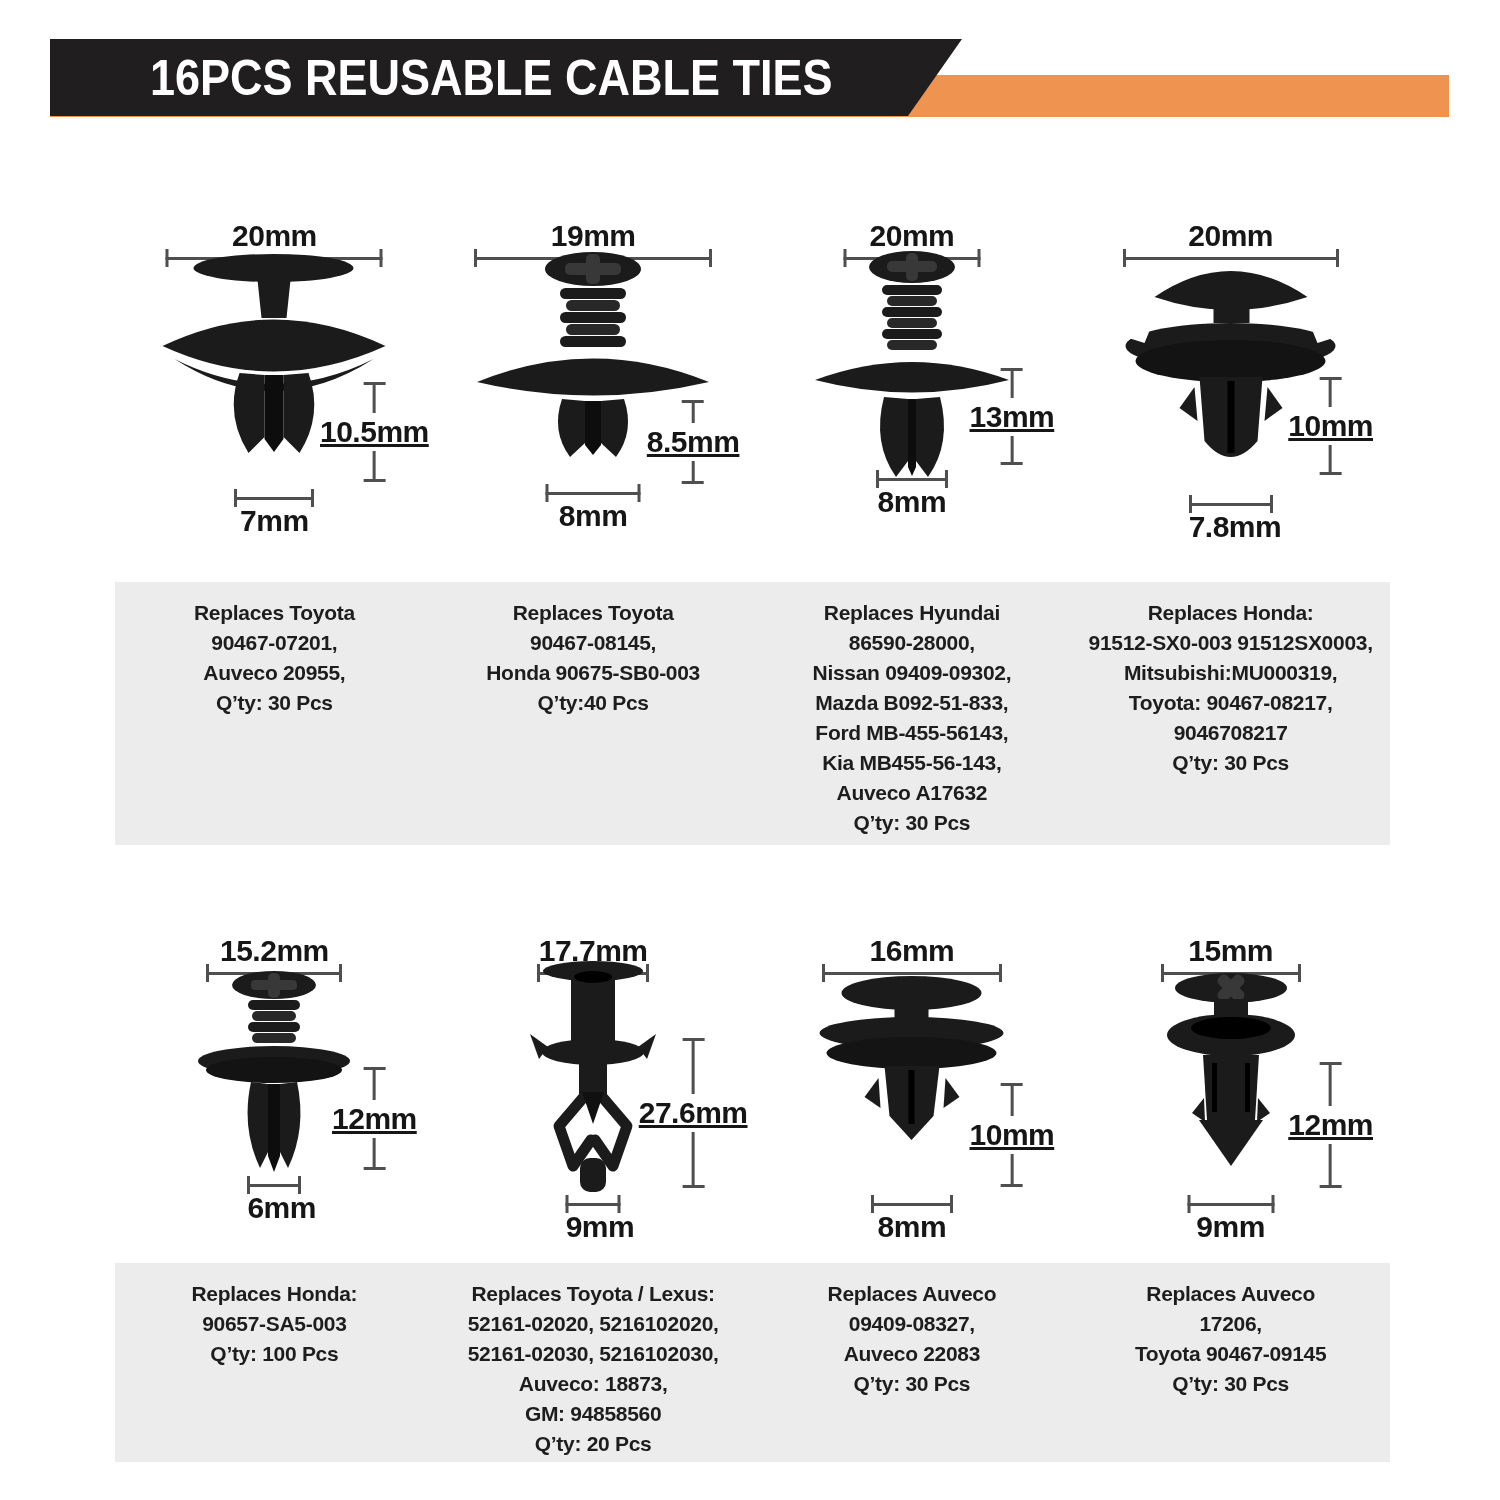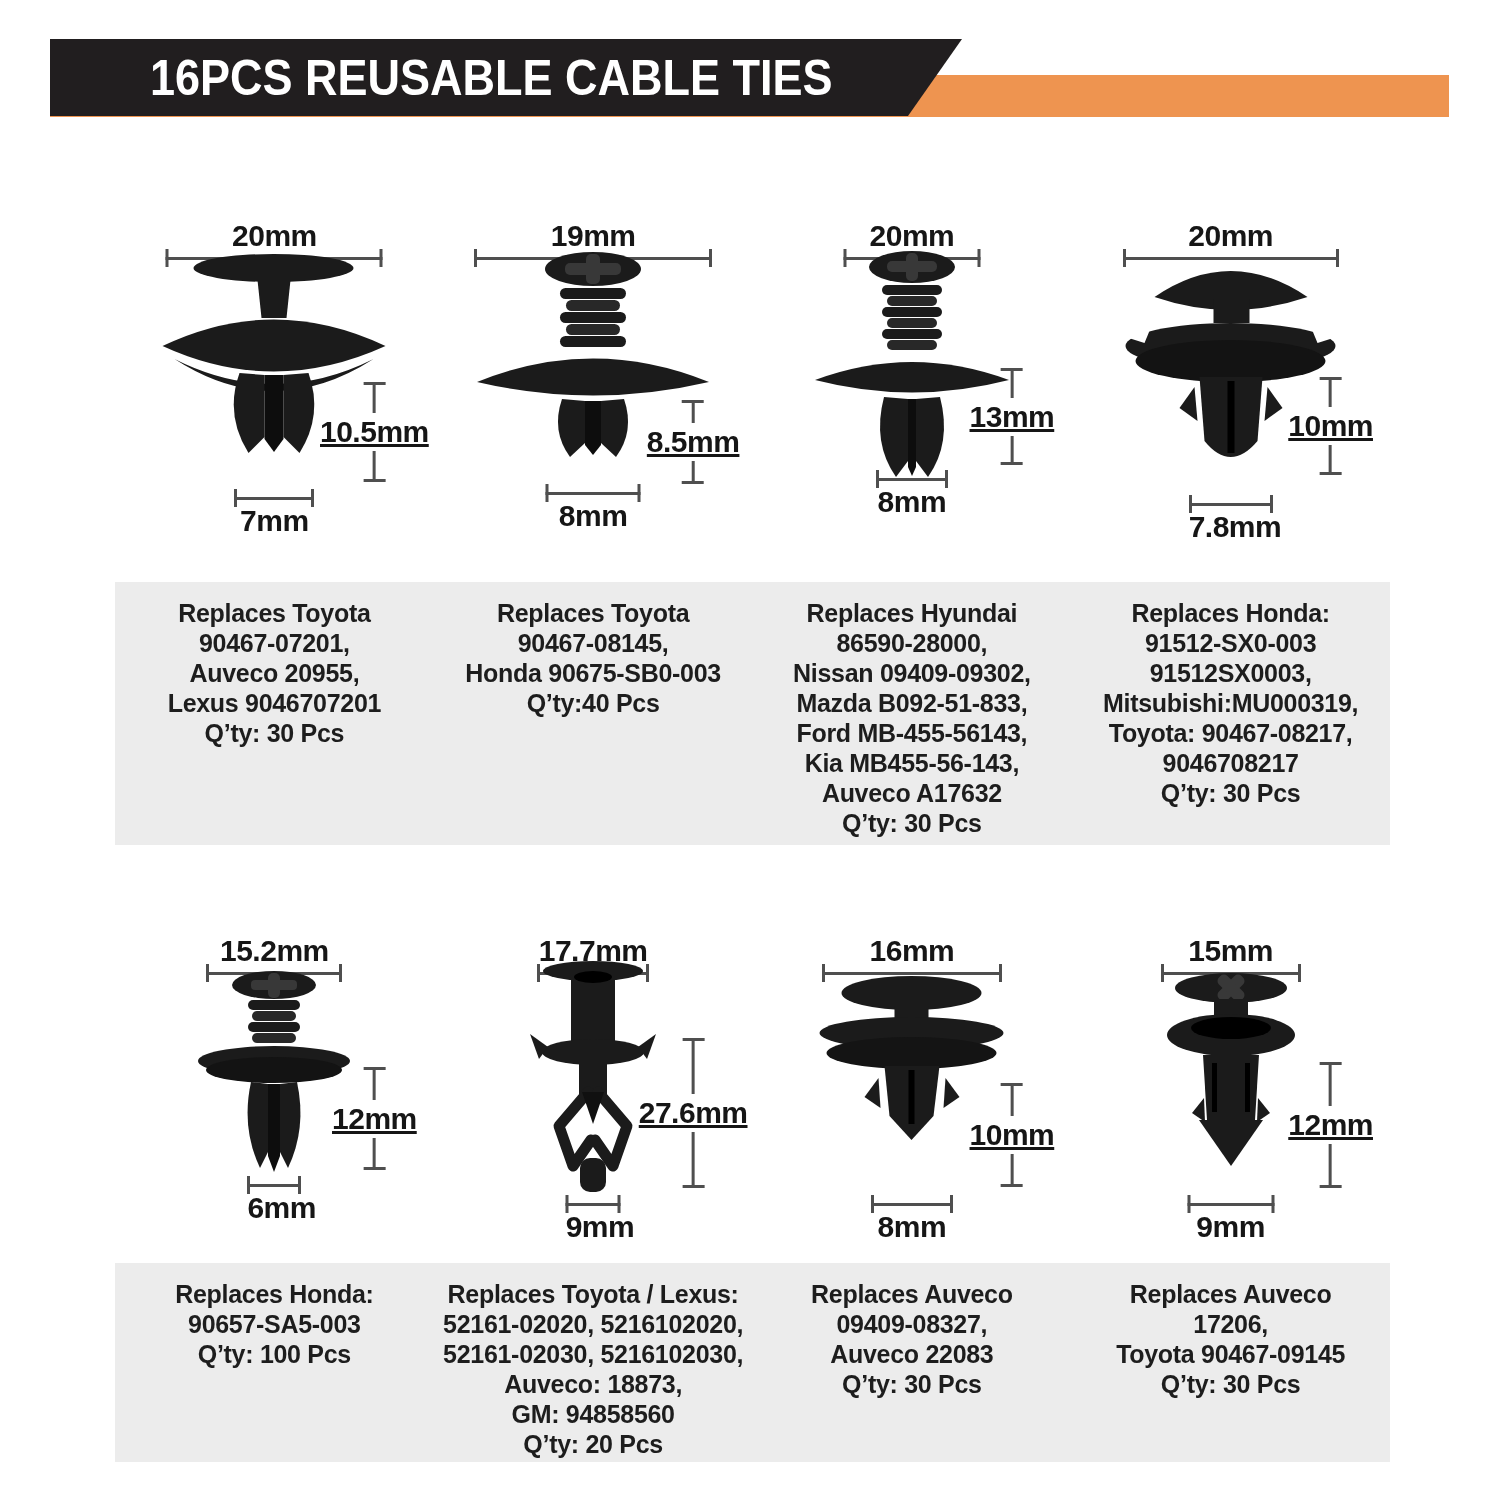--- a/index.html
+++ b/index.html
@@ -59,21 +59,21 @@
   .c1 .hdim.bottom{width:80px;top:312px;} .c2 .hdim.bottom{width:95px;top:307px;}
   .c3 .hdim.bottom{width:72px;top:293px;} .c4 .hdim.bottom{width:84px;top:318px;}
   .c5 .hdim.bottom{width:54px;top:284px;} .c6 .hdim.bottom{width:55px;top:303px;}
   .c7 .hdim.bottom{width:82px;top:303px;} .c8 .hdim.bottom{width:87px;top:303px;}
 
   
   .info-row{position:absolute;left:115px;width:1275px;background:var(--info_bg,#ececec);
             display:grid;grid-template-columns:repeat(4,1fr);}
   .info-row.r1{top:582px;height:263px;}
   .info-row.r2{top:1263px;height:199px;}
-  .info-block{padding-top:16px;text-align:center;font-size:25px;line-height:30px;
+  .info-block{padding-top:16px;text-align:center;font-size:21px;line-height:30px;
               font-weight:bold;color:#1d1d1d;letter-spacing:-.3px;}
 </style>
 </head>
 <body>
 
 <div class="page">
 
   <div class="accent-bar"></div>
   <div class="banner">
     <span class="title">16PCS REUSABLE CABLE TIES</span>
@@ -202,21 +202,20 @@
         <div class="dlabel">7.8mm</div>
       </div>
     </div>
   </div>
 
   <div class="info-row r1">
     <div class="info-block">
         <div>Replaces Toyota</div>
         <div>90467-07201,</div>
         <div>Auveco 20955,</div>
-        <div>Lexus 9046707201</div>
         <div>Q’ty: 30 Pcs</div>
       </div>
     <div class="info-block">
         <div>Replaces Toyota</div>
         <div>90467-08145,</div>
         <div>Honda 90675-SB0-003</div>
         <div>Q’ty:40 Pcs</div>
       </div>
     <div class="info-block">
         <div>Replaces Hyundai</div>

